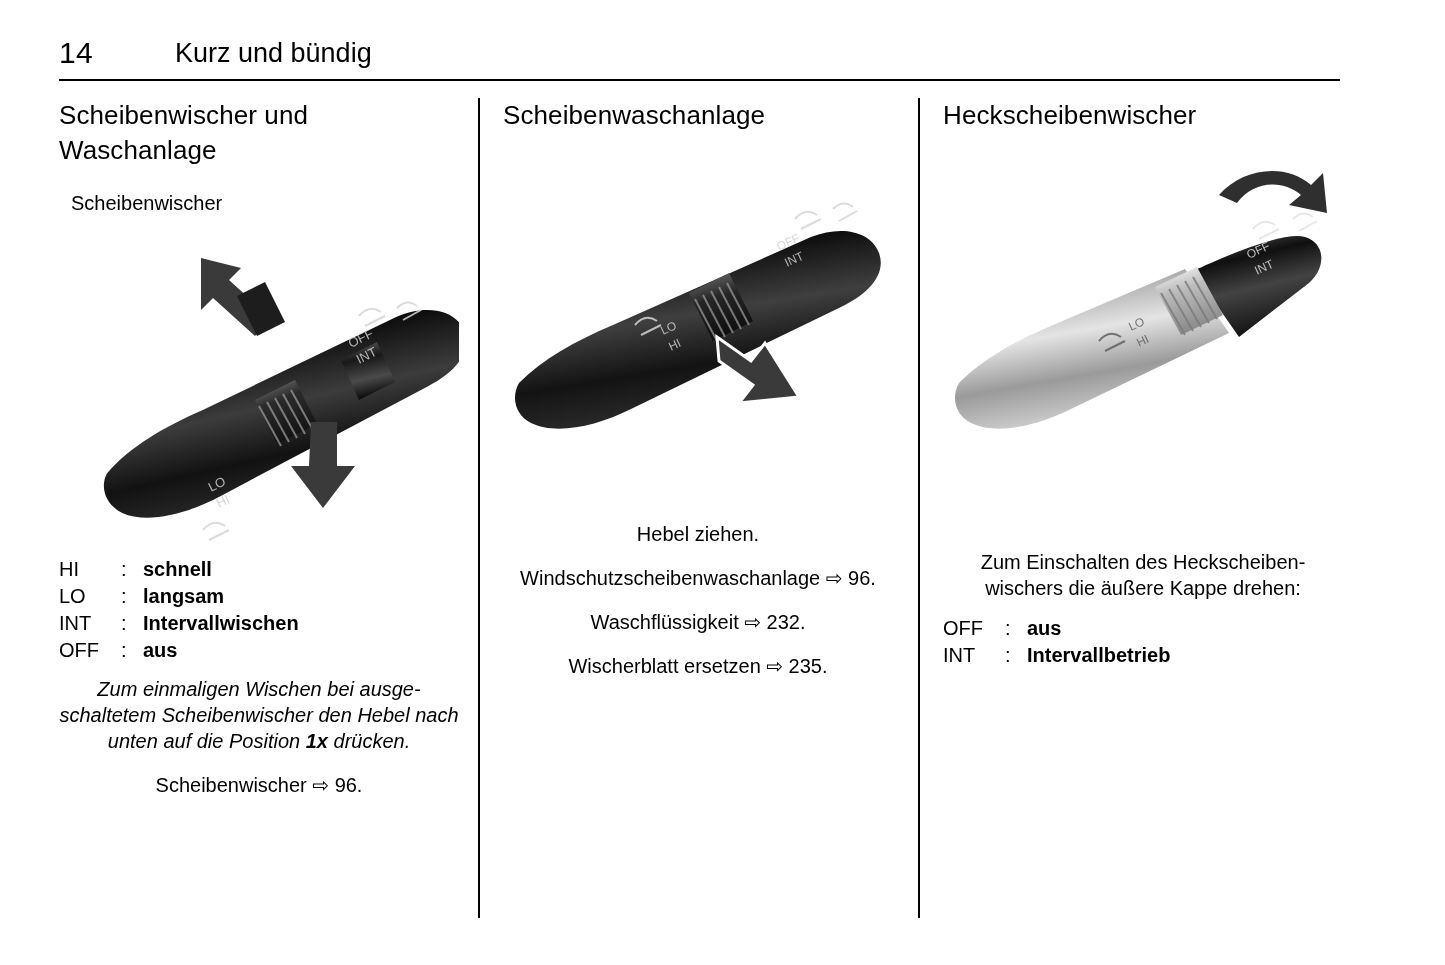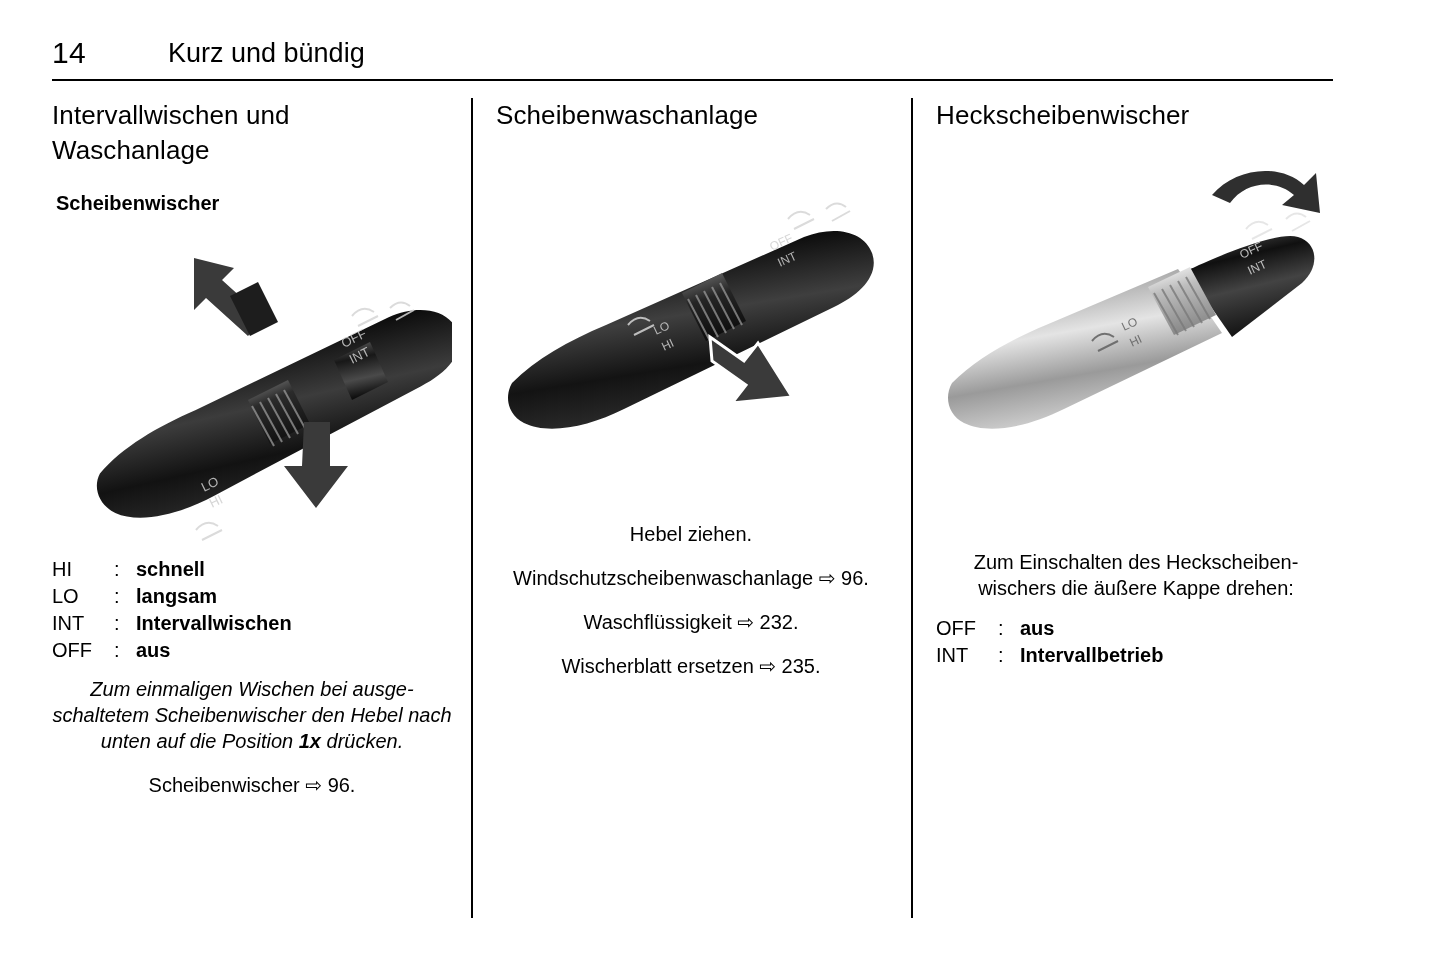--- a/index.html
+++ b/index.html
@@ -12,21 +12,21 @@
     width: 1445px;
     height: 965px;
     font-family: "Liberation Sans", sans-serif;
     color: #000000;
     position: relative;
     overflow: hidden;
   }
 
   .page {
     position: absolute;
-    left: 0; top: 0;
+    left: 7px; top: 0;
     width: 1219px;
     height: 965px;
   }
 
   
   .header {
     position: absolute;
     left: 52px;
     top: 36px;
     width: 1280px;
@@ -76,23 +76,23 @@
   .div-2 { left: 911px; }
 
   h1.sec-title {
     margin: 0;
     font-size: 26px;
     font-weight: normal;
     line-height: 1.34;
     letter-spacing: 0.1px;
   }
   h2.sub-title {
-    margin: 22px 0 0 4px;
+    margin: 22px 0 0 12px;
     font-size: 20px;
-    font-weight: bold;
+    font-weight: normal;
     line-height: 1.3;
   }
 
   p.body {
     margin: 0 0 0 0;
     font-size: 20px;
     line-height: 1.30;
     text-align: center;
   }
   p.body + p.body { margin-top: 18px; }
@@ -135,21 +135,21 @@
     <div class="header-pageno">14</div>
     <div class="header-title">Kurz und bündig</div>
   </div>
   <div class="header-rule"></div>
 
   <div class="col-divider div-1"></div>
   <div class="col-divider div-2"></div>
 
   <div class="col col-1">
 
-    <h1 class="sec-title">Intervallwischen und Waschanlage</h1>
+    <h1 class="sec-title">Scheibenwischer und Waschanlage</h1>
     <h2 class="sub-title">Scheibenwischer</h2>
 
     <div class="illus">
       <svg width="400" height="320" viewBox="0 0 400 320" xmlns="http://www.w3.org/2000/svg">
         <defs>
           <linearGradient id="g1" x1="0" y1="0" x2="0.35" y2="1">
             <stop offset="0%" stop-color="#4a4a4a"></stop>
             <stop offset="28%" stop-color="#0d0d0d"></stop>
             <stop offset="55%" stop-color="#3c3c3c"></stop>
             <stop offset="78%" stop-color="#121212"></stop>

